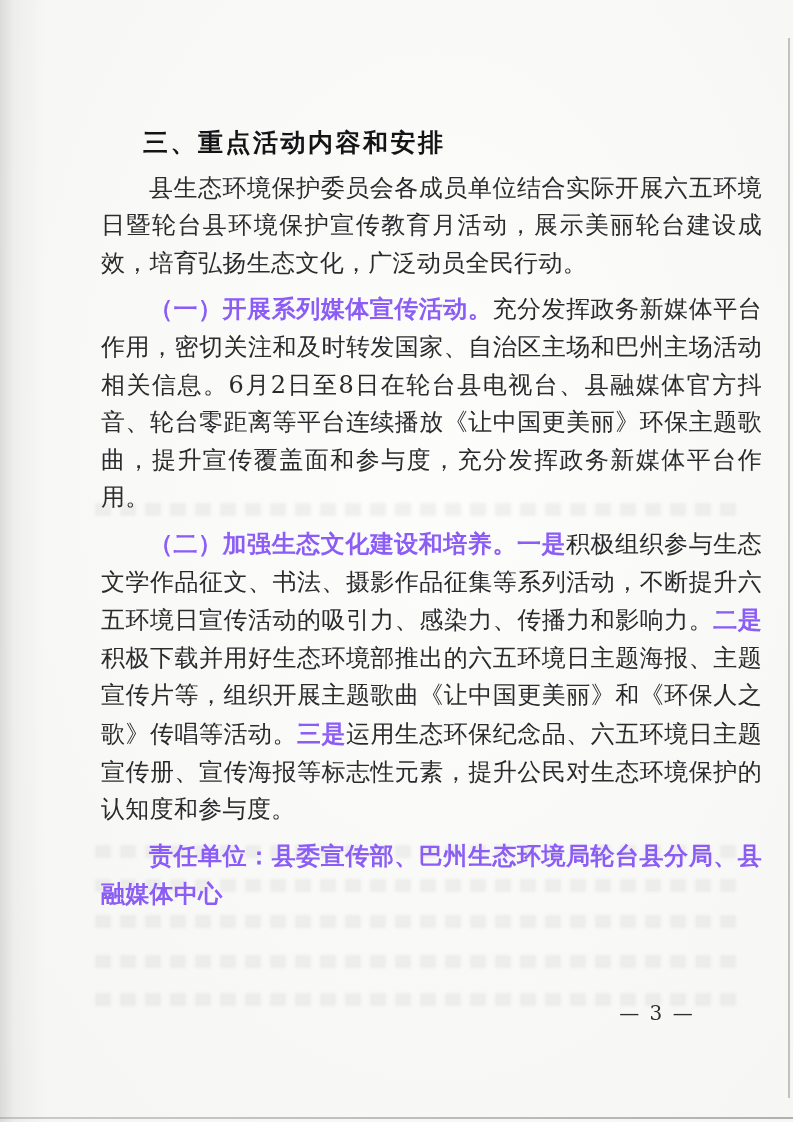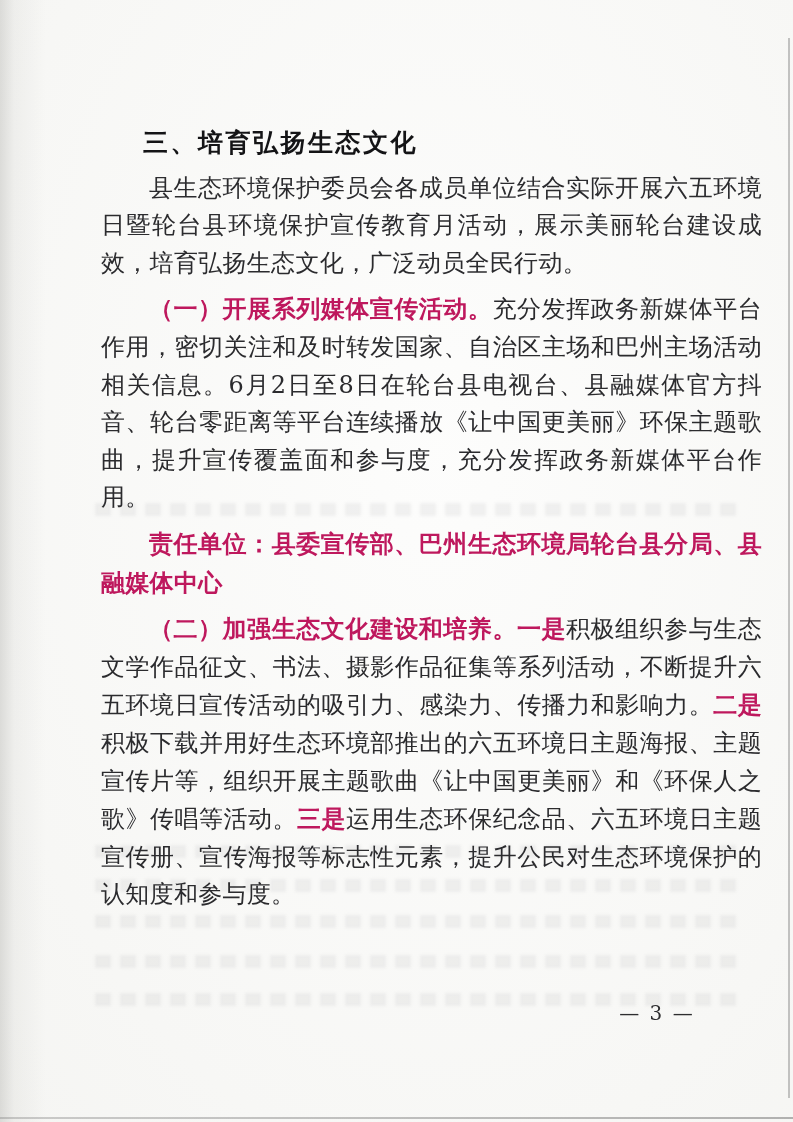--- a/index.html
+++ b/index.html
@@ -50,21 +50,21 @@
     letter-spacing: 2.5px;
     text-indent: 2em;
     text-align: left;
     margin: 0;
   }
   .para {
     margin: 8px;
     text-indent: 2em;
   }
   .seg { font-weight: normal; }
-  .seg.bold { font-weight: bold; color: #be185d; }
+  .seg.bold { font-weight: bold; color: #8b5cf6; }
   .page-number {
     position: absolute;
     left: 602px;
     top: 1001px;
     width: 110px;
     text-align: center;
     font-size: 20px;
     letter-spacing: 2px;
     color: #2e2e30;
     font-family: "DejaVu Serif", serif;
@@ -92,23 +92,23 @@
   <div class="edge-line-bottom"></div>
 
   <div class="ghost" style="top:503px;"></div>
   <div class="ghost" style="top:845px;"></div>
   <div class="ghost" style="top:879px;"></div>
   <div class="ghost" style="top:915px;"></div>
   <div class="ghost" style="top:955px;"></div>
   <div class="ghost" style="top:993px;"></div>
 
   <div class="content">
-    <p class="heading">三、培育弘扬生态文化</p>
+    <p class="heading">三、重点活动内容和安排</p>
     <div>
         <p class="para"><span class="seg">县生态环境保护委员会各成员单位结合实际开展六五环境日暨轮台县环境保护宣传教育月活动，展示美丽轮台建设成效，培育弘扬生态文化，广泛动员全民行动。</span></p>
         <p class="para"><span class="seg bold">（一）开展系列媒体宣传活动。</span><span class="seg">充分发挥政务新媒体平台作用，密切关注和及时转发国家、自治区主场和巴州主场活动相关信息。6月2日至8日在轮台县电视台、县融媒体官方抖音、轮台零距离等平台连续播放《让中国更美丽》环保主题歌曲，提升宣传覆盖面和参与度，充分发挥政务新媒体平台作用。</span></p>
+        <p class="para"><span class="seg bold">（二）加强生态文化建设和培养。一是</span><span class="seg">积极组织参与生态文学作品征文、书法、摄影作品征集等系列活动，不断提升六五环境日宣传活动的吸引力、感染力、传播力和影响力。</span><span class="seg bold">二是</span><span class="seg">积极下载并用好生态环境部推出的六五环境日主题海报、主题宣传片等，组织开展主题歌曲《让中国更美丽》和《环保人之歌》传唱等活动。</span><span class="seg bold">三是</span><span class="seg">运用生态环保纪念品、六五环境日主题宣传册、宣传海报等标志性元素，提升公民对生态环境保护的认知度和参与度。</span></p>
         <p class="para"><span class="seg bold">责任单位：县委宣传部、巴州生态环境局轮台县分局、县融媒体中心</span></p>
-        <p class="para"><span class="seg bold">（二）加强生态文化建设和培养。一是</span><span class="seg">积极组织参与生态文学作品征文、书法、摄影作品征集等系列活动，不断提升六五环境日宣传活动的吸引力、感染力、传播力和影响力。</span><span class="seg bold">二是</span><span class="seg">积极下载并用好生态环境部推出的六五环境日主题海报、主题宣传片等，组织开展主题歌曲《让中国更美丽》和《环保人之歌》传唱等活动。</span><span class="seg bold">三是</span><span class="seg">运用生态环保纪念品、六五环境日主题宣传册、宣传海报等标志性元素，提升公民对生态环境保护的认知度和参与度。</span></p>
       </div>
   </div>
 
   <div class="page-number">— 3 —</div>
 </div>
 
 </body></html>

